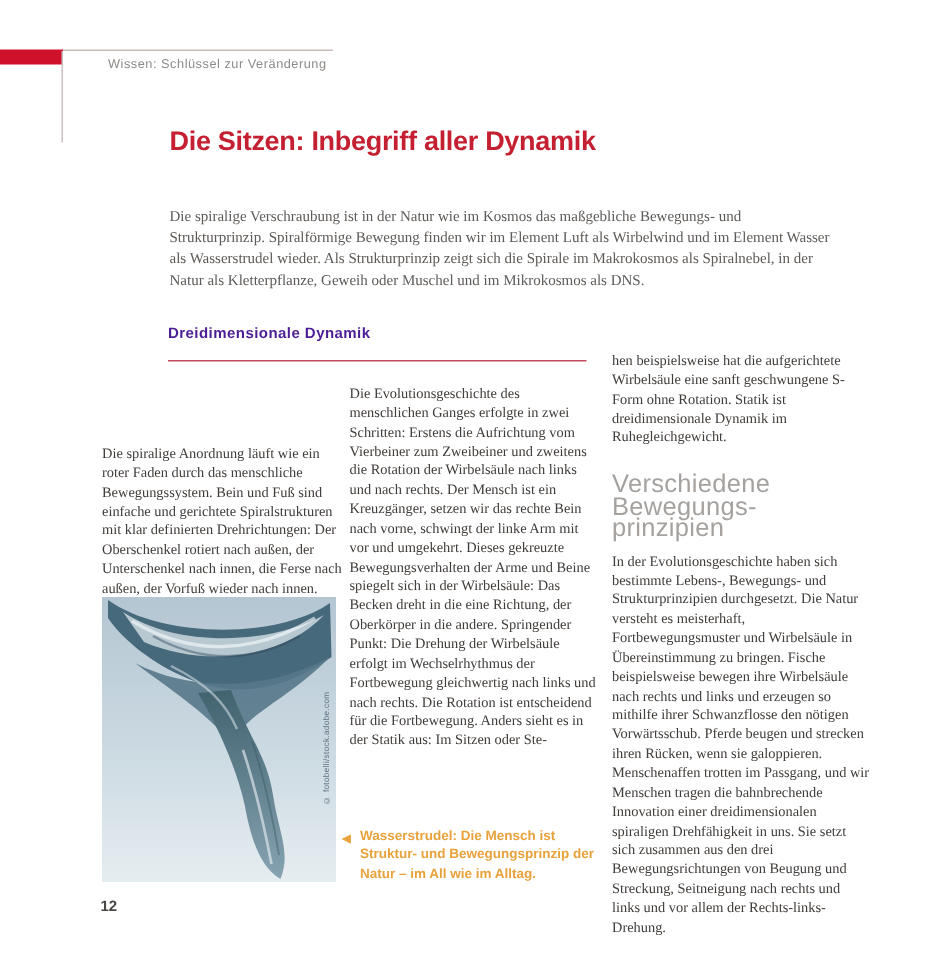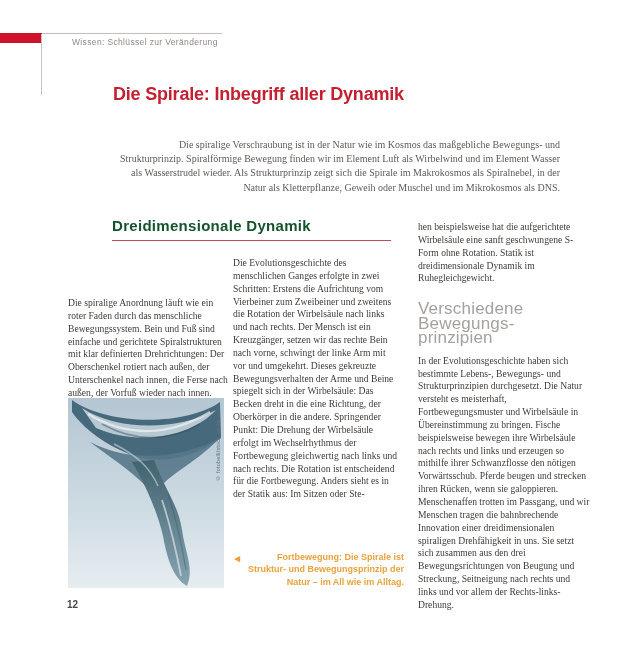--- a/index.html
+++ b/index.html
@@ -1,21 +1,21 @@
 <!DOCTYPE html>
 <html lang="de"><head>
 <meta charset="utf-8">
 <style>
   html,body{margin:0;padding:0;}
   body{
     width:620px;height:648px;background:#ffffff;position:relative;overflow:hidden;
     font-family:"Liberation Serif", serif;
     -webkit-font-smoothing:antialiased;
   }
-  .abs{position:absolute;text-align:right;}
+  .abs{position:absolute;}
   
   .kicker-bar{left:0;top:33px;width:42px;height:10px;background:#d0112b;}
   .kicker-hline{left:42px;top:33px;width:180px;height:1px;background:#c9bcb9;}
   .kicker-vline{left:41px;top:34px;width:1px;height:61px;background:#c9c2bf;}
   .kicker-label{
     left:72px;top:37px;font-family:"Liberation Sans",sans-serif;
     font-size:8.5px;color:#8e8a87;letter-spacing:0.35px;
   }
   
   .page-title{
@@ -23,31 +23,31 @@
     font-weight:bold;font-size:18px;color:#c42031;letter-spacing:-0.2px;
   }
   
   .intro{
     left:113px;top:138px;width:447px;
     font-size:10px;line-height:14.2px;color:#5e5a57;
   }
   
   .section-heading{
     left:112px;top:217px;font-family:"Liberation Sans",sans-serif;
-    font-weight:bold;font-size:15px;color:#14532d;letter-spacing:0.3px;
+    font-weight:bold;font-size:10px;color:#4c1d95;letter-spacing:0.3px;
   }
   .section-rule{left:112px;top:240px;width:279px;height:1px;background:#c04a5e;}
   
   .body-col{
     font-size:9.6px;line-height:12.85px;color:#403c39;text-align:left;
   }
   .body-col p{margin:0 0 12.8px 0;}
   .col1{left:68px;top:269px;width:160px;margin-top:28px;}
   .col2{left:233px;top:257px;width:165px;}
-  .col3{left:408px;top:221px;width:172px;margin-left:10px;}
+  .col3{left:408px;top:235px;width:172px;}
   .col3 p.first{margin-bottom:17px;}
   .col-subhead{
     font-family:"Liberation Sans",sans-serif;font-size:17px;line-height:14.5px;
     color:#a5a19e;white-space:pre-line;margin:0 0 9px 0;letter-spacing:0.2px;
   }
   
   .photo{
     left:68px;top:398px;width:156px;height:190px;overflow:hidden;
   }
   .photo svg{display:block;width:156px;height:190px;}
@@ -72,21 +72,21 @@
   }
 </style>
 </head>
 <body>
 
 <div class="abs kicker-bar"></div>
 <div class="abs kicker-hline"></div>
 <div class="abs kicker-vline"></div>
 <div class="abs kicker-label">Wissen: Schlüssel zur Veränderung</div>
 
-<div class="abs page-title">Die Spirale: Inbegriff aller Dynamik</div>
+<div class="abs page-title">Die Sitzen: Inbegriff aller Dynamik</div>
 
 <div class="abs intro">Die spiralige Verschraubung ist in der Natur wie im Kosmos das maßgebliche Bewegungs- und Strukturprinzip. Spiralförmige Bewegung finden wir im Element Luft als Wirbelwind und im Element Wasser als Wasserstrudel wieder. Als Strukturprinzip zeigt sich die Spirale im Makrokosmos als Spiralnebel, in der Natur als Kletterpflanze, Geweih oder Muschel und im Mikrokosmos als DNS.</div>
 
 <div class="abs section-heading">Dreidimensionale Dynamik</div>
 <div class="abs section-rule"></div>
 
 <div class="abs body-col col1">
   <p>Die spiralige Anordnung läuft wie ein roter Faden durch das menschliche Bewegungssystem. Bein und Fuß sind einfache und gerichtete Spiralstrukturen mit klar definierten Drehrichtungen: Der Oberschenkel rotiert nach außen, der Unterschenkel nach innen, die Ferse nach außen, der Vorfuß wieder nach innen. Der Rumpf hingegen ist eine „Doppelspirale“: Links- und Rechtsdrehung sind gleichwertig – das</p>
 </div>
 
@@ -116,21 +116,21 @@
   </svg>
   <span class="photo-credit">© fotobelli/stock.adobe.com</span>
 </div>
 
 <div class="abs body-col col2">
   <p>Die Evolutionsgeschichte des menschlichen Ganges erfolgte in zwei Schritten: Erstens die Aufrichtung vom Vierbeiner zum Zweibeiner und zweitens die Rotation der Wirbelsäule nach links und nach rechts. Der Mensch ist ein Kreuzgänger, setzen wir das rechte Bein nach vorne, schwingt der linke Arm mit vor und umgekehrt. Dieses gekreuzte Bewegungsverhalten der Arme und Beine spiegelt sich in der Wirbelsäule: Das Becken dreht in die eine Richtung, der Oberkörper in die andere. Springender Punkt: Die Drehung der Wirbelsäule erfolgt im Wechselrhythmus der Fortbewegung gleichwertig nach links und nach rechts. Die Rotation ist entscheidend für die Fortbewegung. Anders sieht es in der Statik aus: Im Sitzen oder Ste-</p>
 </div>
 
 <div class="abs caption">
   <span class="caption-marker">◀</span>
-  <span class="caption-text">Fortbewegung: Die Spirale ist Struktur- und Bewegungsprinzip der Natur – im All wie im Alltag.</span>
+  <span class="caption-text">Wasserstrudel: Die Mensch ist Struktur- und Bewegungsprinzip der Natur – im All wie im Alltag.</span>
 </div>
 
 <div class="abs body-col col3">
   <p class="first">hen beispielsweise hat die aufgerichtete Wirbelsäule eine sanft geschwungene S-Form ohne Rotation. Statik ist dreidimensionale Dynamik im Ruhegleichgewicht.</p>
   <div class="col-subhead">Verschiedene Bewegungs-
 prinzipien</div>
   <p>In der Evolutionsgeschichte haben sich bestimmte Lebens-, Bewegungs- und Strukturprinzipien durchgesetzt. Die Natur versteht es meisterhaft, Fortbewegungsmuster und Wirbelsäule in Übereinstimmung zu bringen. Fische beispielsweise bewegen ihre Wirbelsäule nach rechts und links und erzeugen so mithilfe ihrer Schwanzflosse den nötigen Vorwärtsschub. Pferde beugen und strecken ihren Rücken, wenn sie galoppieren. Menschenaffen trotten im Passgang, und wir Menschen tragen die bahnbrechende Innovation einer dreidimensionalen spiraligen Drehfähigkeit in uns. Sie setzt sich zusammen aus den drei Bewegungsrichtungen von Beugung und Streckung, Seitneigung nach rechts und links und vor allem der Rechts-links-Drehung.</p>
 </div>
 
 <div class="abs page-number">12</div>

